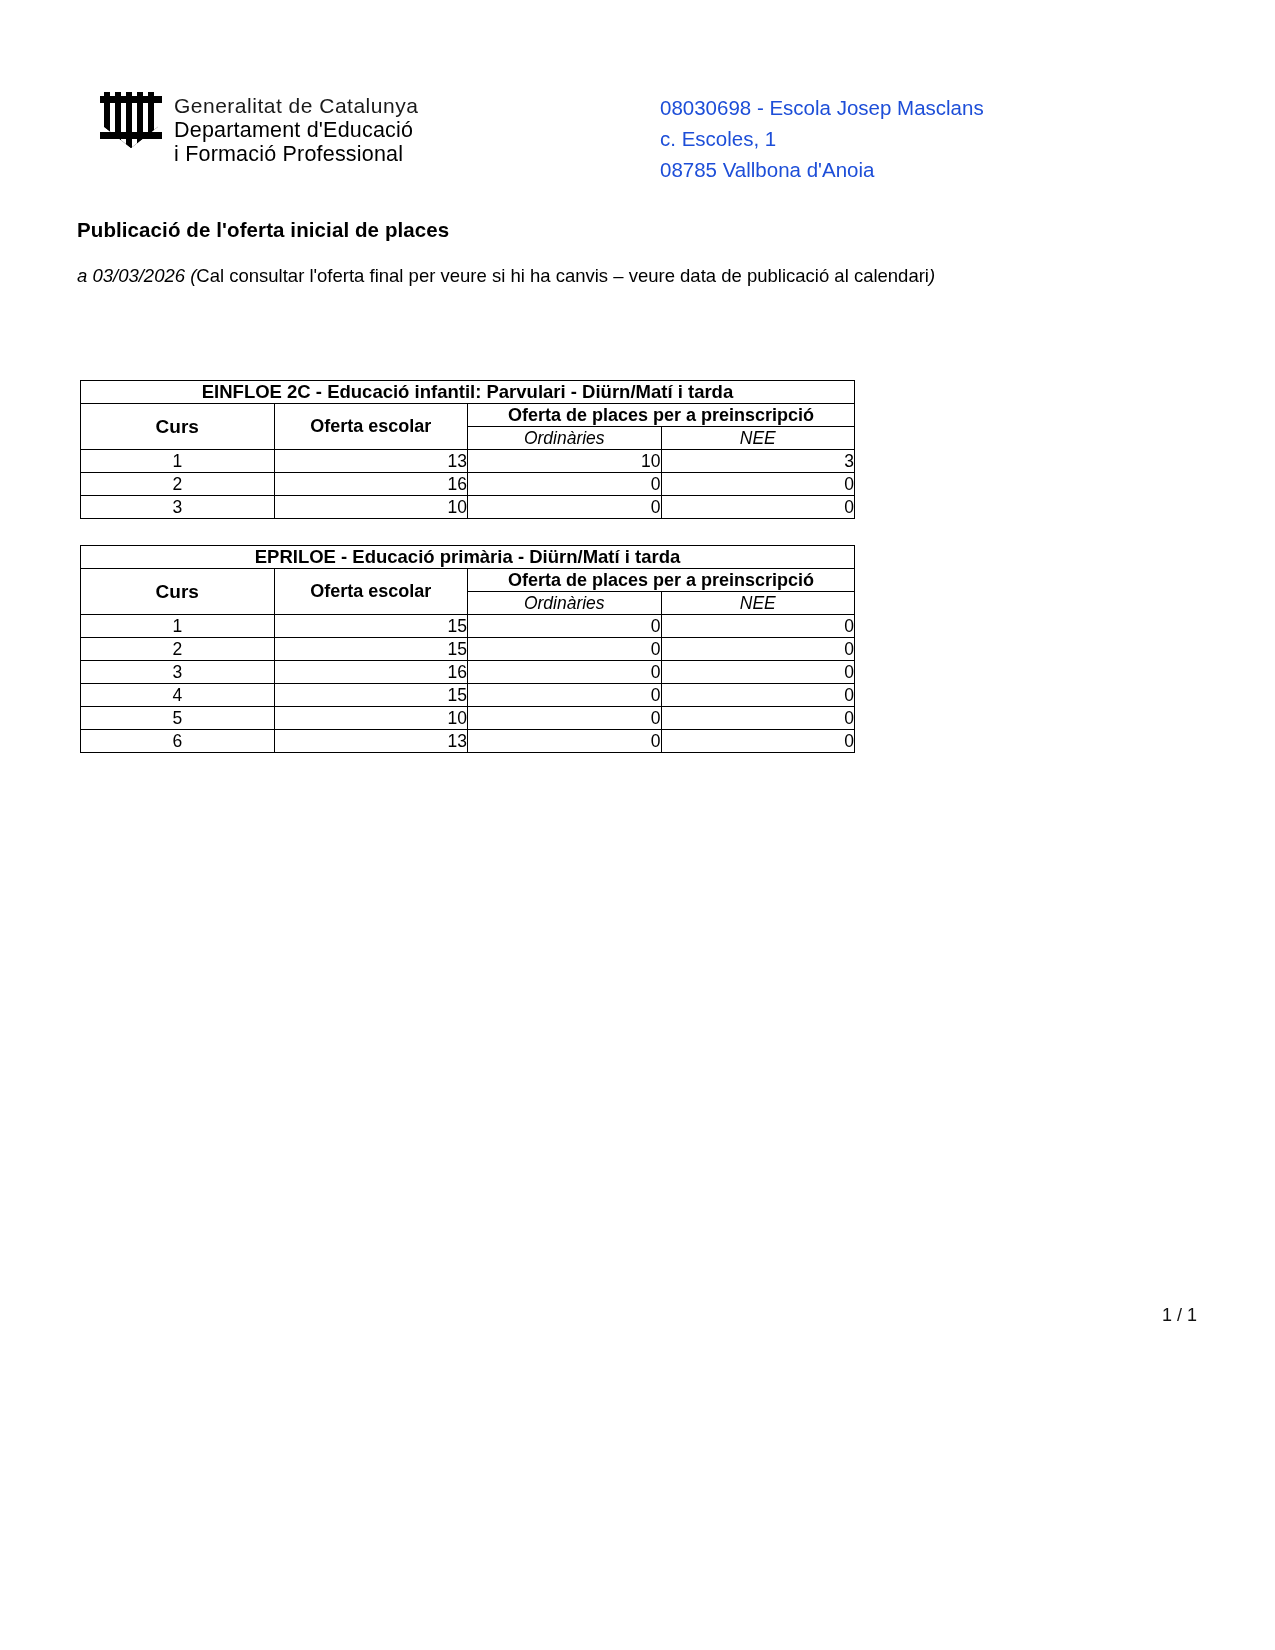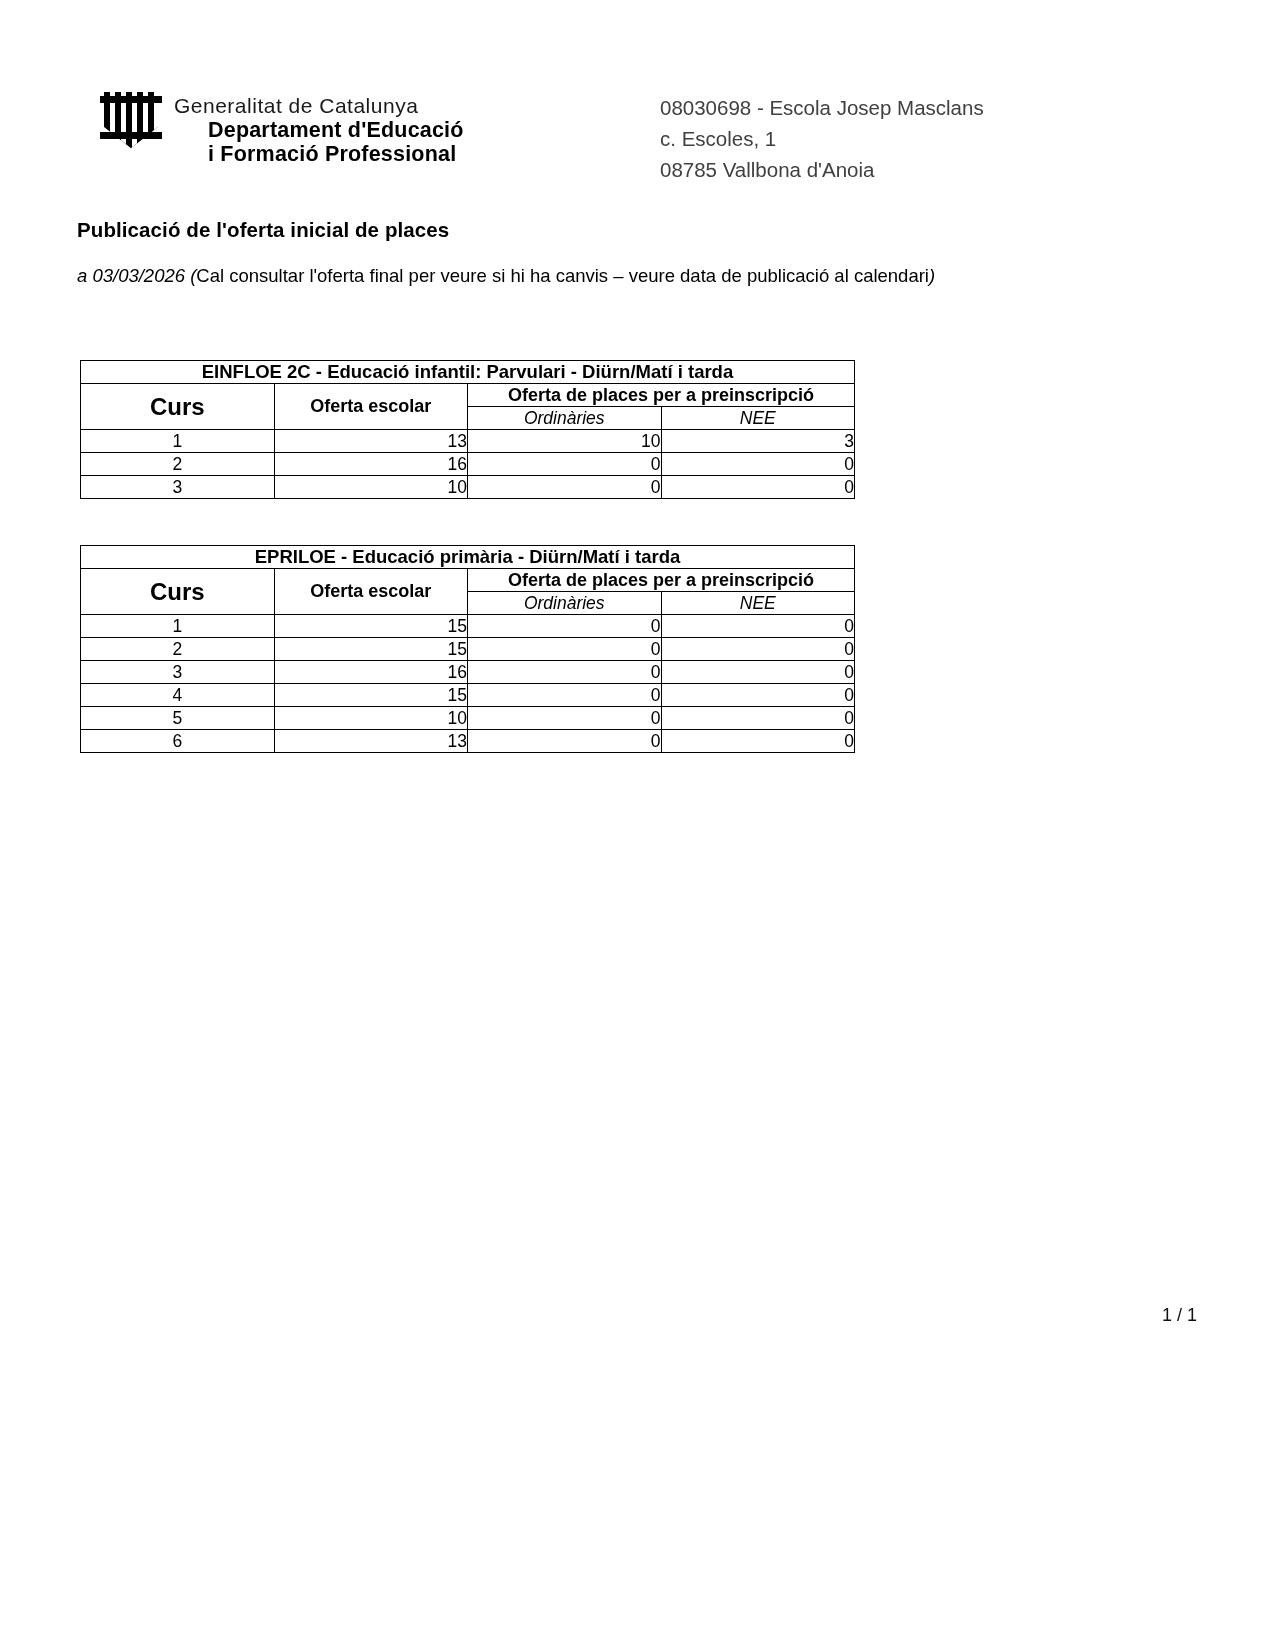--- a/index.html
+++ b/index.html
@@ -92,33 +92,32 @@
     line-height: 1.12;
     padding-top: 2px;
   }
   .logo-line1 {
     font-size: 21px;
     letter-spacing: 0.5px;
     color: #1a1a1a;
   }
   .logo-line2, .logo-line3 {
     font-size: 21.5px;
-    font-weight: bold;
+    font-weight: normal;
     letter-spacing: 0.2px;
     color: #000;
-    margin-left: 34px;
   }
 
   .school-block {
     position: absolute;
     left: 660px;
     top: 0;
     font-size: 20.5px;
     line-height: 1.52;
-    color: #404040;
+    color: #1d4ed8;
   }
 
   
   .title-block {
     position: absolute;
     left: 77px;
     top: 215px;
     width: 1100px;
   }
   .title-line1, .title-line2 {
@@ -154,21 +153,21 @@
     text-align: center;
     font-weight: bold;
     font-size: 18.5px;
     height: 28px;
     padding: 2px 4px;
   }
   .col-curs {
     width: 97px;
     text-align: center;
     font-weight: bold;
-    font-size: 24px;
+    font-size: 19px;
   }
   .col-oferta {
     width: 280px;
     text-align: center;
     font-weight: bold;
     font-size: 18px;
   }
   .hdr-pre {
     text-align: center;
     font-weight: bold;
@@ -189,21 +188,21 @@
     font-size: 17.5px;
     height: 25px;
   }
   .cell-num {
     text-align: right;
     padding-right: 9px;
     font-size: 17.5px;
     height: 25px;
   }
 
-  .table1 { left: 80px; top: 360px; width: 775px; }
+  .table1 { left: 80px; top: 380px; width: 775px; }
   .table2 { left: 80px; top: 545px; width: 775px; }
 
   
   .page-number {
     position: absolute;
     right: 78px;
     bottom: 52px;
     font-size: 18px;
     color: #111;
   }

